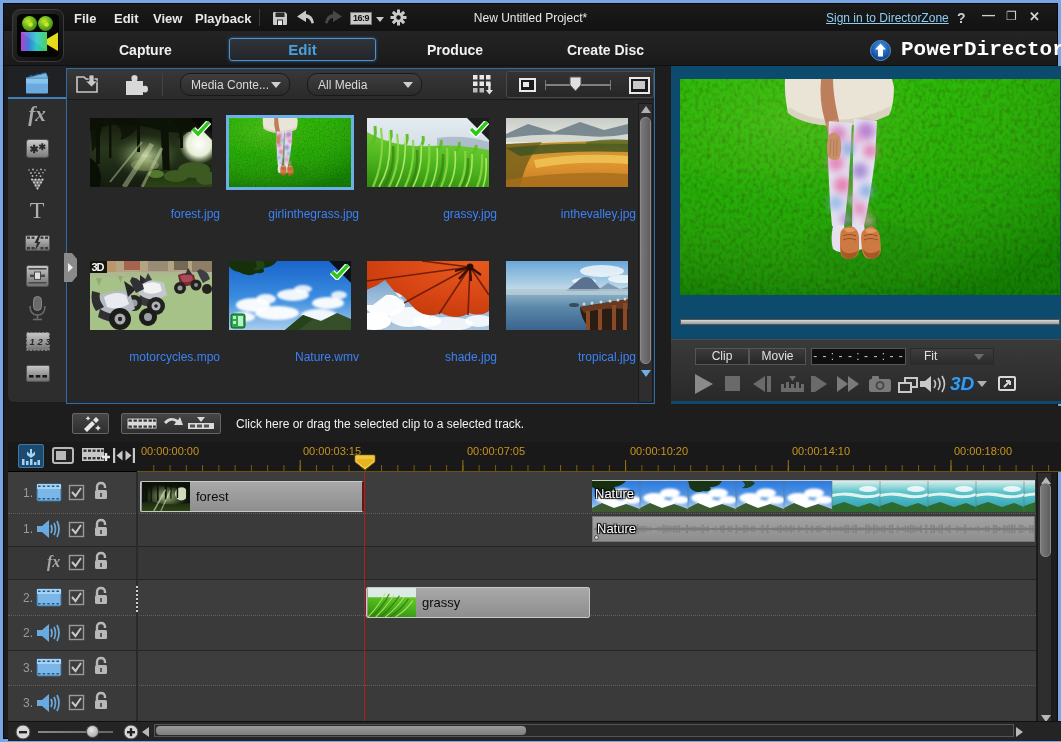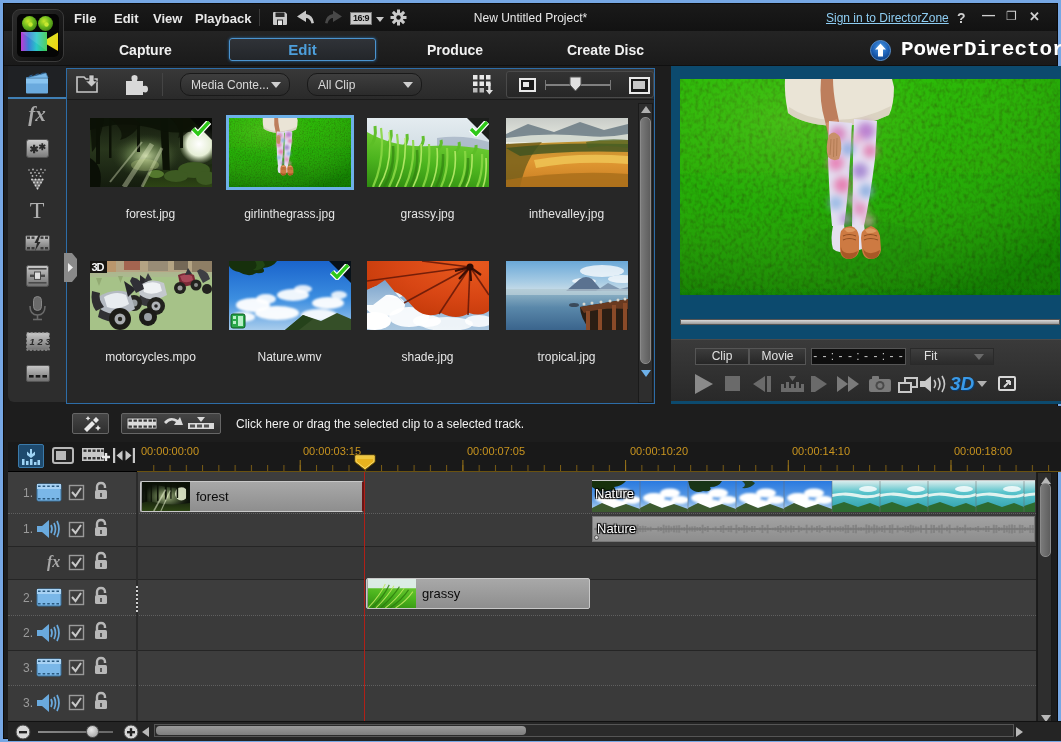--- a/index.html
+++ b/index.html
@@ -29,21 +29,21 @@
 #sidebar .sel { position:absolute; left:0; top:0; width:100%; height:33px; background:#1f2124; border-bottom:2px solid #3f7fb5; }
 .sicon { position:absolute; left:0; width:58px; text-align:center; }
 
 
 #library { position:absolute; left:62px; top:64px; width:589px; height:336px; background:#272727; border:1px solid #2d6da8; }
 #libtoolbar { position:absolute; left:0; top:0; width:100%; height:31px; background:linear-gradient(#383838,#2a2a2a); border-bottom:1px solid #1a1a1a; }
 .dd { position:absolute; top:4px; height:23px; background:linear-gradient(#3e3e3e,#2b2b2b); border:1px solid #191919; border-radius:10px; color:#d8d8d8; font-size:12px; }
 .dd .lbl { position:absolute; left:10px; top:4px; }
 .dd .arr { position:absolute; right:8px; top:8px; width:0; height:0; border-left:5px solid transparent; border-right:5px solid transparent; border-top:6px solid #cfcfcf; }
 .thumb { position:absolute; width:122px; height:69px; background:#111; }
-.tlabel { position:absolute; width:139px; text-align:center; font-size:12px; color:#e5e5e5; }
+.tlabel { position:absolute; width:139px; text-align:right; font-size:12px; color:#3b82f6; }
 
 
 #preview { position:absolute; left:667px; top:62px; width:402px; height:338px; background:#0c4a6e; }
 #vidwrap { position:absolute; left:9px; top:13px; width:380px; height:216px; background:#000; }
 #seekbar { position:absolute; left:9px; top:253px; width:380px; height:6px; background:linear-gradient(#d8d8d8,#9a9a9a); border:1px solid #555; }
 #pcontrols { position:absolute; left:0px; top:273px; width:402px; height:62px; background:linear-gradient(#3a3a3a,#292929); border-top:1px solid #4a4a4a; }
 .pbtn { position:absolute; top:8px; height:17px; background:linear-gradient(#3c3c3c,#262626); border:1px solid #555; color:#e0e0e0; font-size:12px; text-align:center; }
 
 
 #ttoolbar { position:absolute; left:4px; top:402px; width:1053px; height:36px; background:#1d1d1d; }
@@ -340,21 +340,21 @@
       </svg>
       <svg class="abs" style="left:57px; top:5px;" width="24" height="22" viewBox="0 0 24 22">
         <path d="M2 7 L8 7 Q6 1 10.5 1 Q15 1 13 7 L19 7 L19 12 Q24 10.5 24 15 Q24 19.5 19 18 L19 21 L2 21 Z" fill="#d8d8d8"></path>
       </svg>
       <div class="abs" style="left:95px; top:4px; width:1px; height:23px; background:#1a1a1a; border-right:1px solid #444;"></div>
       <div class="dd" style="left:113px; width:110px;">
           <span class="lbl">Media Conte...</span>
           <span class="arr"></span>
         </div>
       <div class="dd" style="left:240px; width:115px;">
-          <span class="lbl">All Clip</span>
+          <span class="lbl">All Media</span>
           <span class="arr"></span>
         </div>
       <svg class="abs" style="left:406px; top:6px;" width="20" height="20" viewBox="0 0 20 20">
         <g fill="#e8e8e8">
           <rect x="0" y="0" width="4.5" height="4.5"></rect>
             <rect x="6.5" y="0" width="4.5" height="4.5"></rect>
             <rect x="13" y="0" width="4.5" height="4.5"></rect>
           <rect x="0" y="6.5" width="4.5" height="4.5"></rect>
             <rect x="6.5" y="6.5" width="4.5" height="4.5"></rect>
             <rect x="13" y="6.5" width="4.5" height="4.5"></rect>
@@ -946,21 +946,21 @@
       <span style="position:absolute; left:3px; top:5px; font-size:13px; color:#fff; text-shadow:-1px -1px 1px #000,1px -1px 1px #000,-1px 1px 1px #000,1px 1px 1px #000;">Nature</span>
     </div>
     <div class="abs" style="left:584px; top:44px; width:443px; height:26px; background:linear-gradient(#a2a2a2,#8e8e8e); border:1px solid #777;">
       <svg width="440" height="24" viewBox="0 0 440 24" style="position:absolute; left:1px; top:0;">
         <path d="M2 10.7 V13.3 M4.6 10.0 V14.0 M7.199999999999999 8.6 V15.4 M9.799999999999999 10.5 V13.5 M12.399999999999999 10.7 V13.3 M14.999999999999998 9.1 V14.9 M17.599999999999998 11.1 V12.9 M20.2 9.0 V15.0 M22.8 8.8 V15.2 M25.400000000000002 10.7 V13.3 M28.000000000000004 8.5 V15.5 M30.600000000000005 10.2 V13.8 M33.2 9.7 V14.3 M35.800000000000004 11.2 V12.8 M38.400000000000006 8.8 V15.2 M41.00000000000001 8.4 V15.6 M43.60000000000001 7.6 V16.4 M46.20000000000001 9.0 V15.0 M48.80000000000001 8.7 V15.3 M51.40000000000001 8.9 V15.1 M54.000000000000014 10.6 V13.4 M56.600000000000016 9.8 V14.2 M59.20000000000002 11.1 V12.9 M61.80000000000002 11.0 V13.0 M64.40000000000002 9.6 V14.4 M67.00000000000001 10.1 V13.9 M69.60000000000001 7.7 V16.3 M72.2 8.8 V15.2 M74.8 8.4 V15.6 M77.39999999999999 9.5 V14.5 M79.99999999999999 8.7 V15.3 M82.59999999999998 8.5 V15.5 M85.19999999999997 8.2 V15.8 M87.79999999999997 10.6 V13.4 M90.39999999999996 9.9 V14.1 M92.99999999999996 7.7 V16.3 M95.59999999999995 9.7 V14.3 M98.19999999999995 9.5 V14.5 M100.79999999999994 9.3 V14.7 M103.39999999999993 9.9 V14.1 M105.99999999999993 9.9 V14.1 M108.59999999999992 7.8 V16.2 M111.19999999999992 10.0 V14.0 M113.79999999999991 9.1 V14.9 M116.3999999999999 11.2 V12.8 M118.9999999999999 10.8 V13.2 M121.5999999999999 9.4 V14.6 M124.19999999999989 11.0 V13.0 M126.79999999999988 9.0 V15.0 M129.3999999999999 8.0 V16.0 M131.9999999999999 10.7 V13.3 M134.59999999999988 9.0 V15.0 M137.19999999999987 8.7 V15.3 M139.79999999999987 10.9 V13.1 M142.39999999999986 7.7 V16.3 M144.99999999999986 9.9 V14.1 M147.59999999999985 10.2 V13.8 M150.19999999999985 7.9 V16.1 M152.79999999999984 8.7 V15.3 M155.39999999999984 10.3 V13.7 M157.99999999999983 9.0 V15.0 M160.59999999999982 9.0 V15.0 M163.19999999999982 11.0 V13.0 M165.7999999999998 10.6 V13.4 M168.3999999999998 8.0 V16.0 M170.9999999999998 10.6 V13.4 M173.5999999999998 7.7 V16.3 M176.1999999999998 10.9 V13.1 M178.79999999999978 10.7 V13.3 M181.39999999999978 10.3 V13.7 M183.99999999999977 9.0 V15.0 M186.59999999999977 7.9 V16.1 M189.19999999999976 10.1 V13.9 M191.79999999999976 8.4 V15.6 M194.39999999999975 9.7 V14.3 M196.99999999999974 8.6 V15.4 M199.59999999999974 9.1 V14.9 M202.19999999999973 11.1 V12.9 M204.79999999999973 8.8 V15.2 M207.39999999999972 10.0 V14.0 M209.99999999999972 10.8 V13.2 M212.5999999999997 7.8 V16.2 M215.1999999999997 10.5 V13.5 M217.7999999999997 8.6 V15.4 M220.3999999999997 10.3 V13.7 M222.9999999999997 8.9 V15.1 M225.59999999999968 8.2 V15.8 M228.19999999999968 10.1 V13.9 M230.79999999999967 10.9 V13.1 M233.39999999999966 9.2 V14.8 M235.99999999999966 8.6 V15.4 M238.59999999999965 10.4 V13.6 M241.19999999999965 9.6 V14.4 M243.79999999999964 9.9 V14.1 M246.39999999999964 9.3 V14.7 M248.99999999999963 9.8 V14.2 M251.59999999999962 7.7 V16.3 M254.19999999999962 8.0 V16.0 M256.7999999999996 10.6 V13.4 M259.39999999999964 8.0 V16.0 M261.99999999999966 7.7 V16.3 M264.5999999999997 10.2 V13.8 M267.1999999999997 10.1 V13.9 M269.7999999999997 10.6 V13.4 M272.39999999999975 7.5 V16.5 M274.9999999999998 8.2 V15.8 M277.5999999999998 9.4 V14.6 M280.1999999999998 7.5 V16.5 M282.79999999999984 8.4 V15.6 M285.39999999999986 9.8 V14.2 M287.9999999999999 8.9 V15.1 M290.5999999999999 8.3 V15.7 M293.19999999999993 10.8 V13.2 M295.79999999999995 8.0 V16.0 M298.4 7.6 V16.4 M301.0 11.1 V12.9 M303.6 8.6 V15.4 M306.20000000000005 10.4 V13.6 M308.80000000000007 9.9 V14.1 M311.4000000000001 8.7 V15.3 M314.0000000000001 8.9 V15.1 M316.60000000000014 7.7 V16.3 M319.20000000000016 8.4 V15.6 M321.8000000000002 9.5 V14.5 M324.4000000000002 9.8 V14.2 M327.0000000000002 8.3 V15.7 M329.60000000000025 10.9 V13.1 M332.2000000000003 7.5 V16.5 M334.8000000000003 11.1 V12.9 M337.4000000000003 7.7 V16.3 M340.00000000000034 7.9 V16.1 M342.60000000000036 10.2 V13.8 M345.2000000000004 8.5 V15.5 M347.8000000000004 7.5 V16.5 M350.40000000000043 10.7 V13.3 M353.00000000000045 9.8 V14.2 M355.6000000000005 7.7 V16.3 M358.2000000000005 11.2 V12.8 M360.8000000000005 10.8 V13.2 M363.40000000000055 8.8 V15.2 M366.00000000000057 10.1 V13.9 M368.6000000000006 9.9 V14.1 M371.2000000000006 7.8 V16.2 M373.80000000000064 10.5 V13.5 M376.40000000000066 9.9 V14.1 M379.0000000000007 10.7 V13.3 M381.6000000000007 9.9 V14.1 M384.2000000000007 9.0 V15.0 M386.80000000000075 10.7 V13.3 M389.4000000000008 10.6 V13.4 M392.0000000000008 9.0 V15.0 M394.6000000000008 8.9 V15.1 M397.20000000000084 11.2 V12.8 M399.80000000000086 7.8 V16.2 M402.4000000000009 8.0 V16.0 M405.0000000000009 10.1 V13.9 M407.60000000000093 10.4 V13.6 M410.20000000000095 7.9 V16.1 M412.800000000001 8.7 V15.3 M415.400000000001 7.7 V16.3 M418.000000000001 7.6 V16.4 M420.60000000000105 7.9 V16.1 M423.20000000000107 10.7 V13.3 M425.8000000000011 7.7 V16.3 M428.4000000000011 7.9 V16.1 M431.00000000000114 9.9 V14.1 M433.60000000000116 10.4 V13.6 M436.2000000000012 8.0 V16.0 M438.8000000000012 8.1 V15.9" stroke="#808080" stroke-width="2" fill="none" opacity="0.85"></path>
         <path d="M0 12 h440" stroke="#787878" stroke-width="1.6"></path>
       </svg>
       <span style="position:absolute; left:4px; top:4px; font-size:13px; color:#fff; text-shadow:-1px -1px 1px #000,1px -1px 1px #000,-1px 1px 1px #000,1px 1px 1px #000;">Nature</span>
       <div class="abs" style="left:1px; bottom:1px; width:5px; height:5px; border-radius:50%; background:#cfcfcf; border:1px solid #555;"></div>
     </div>
-    <div class="abs" style="left:358px; top:106px; width:224px; height:31px; background:linear-gradient(#a8a8a8,#8e8e8e); border:1px solid #c8c8c8; border-radius:2px;">
+    <div class="abs" style="left:358px; top:115px; width:224px; height:31px; background:linear-gradient(#a8a8a8,#8e8e8e); border:1px solid #c8c8c8; border-radius:2px;">
       <svg width="48" height="29" viewBox="0 0 122 69" preserveAspectRatio="none" style="position:absolute; left:1px; top:0;">
         <rect width="122" height="69" fill="url(#gr2)"></rect>
         <rect x="0" y="0" width="122" height="22" fill="#e8f0f8" opacity="0.9"></rect>
         <g stroke="#bfe860" stroke-width="2.5" opacity="0.9" fill="none">
             <path d="M0 69 Q30 40 44 12"></path>
             <path d="M20 69 Q50 42 66 16"></path>
             <path d="M44 69 Q74 47 92 22"></path>
             <path d="M70 69 Q98 52 114 30"></path>
           </g>
         <g stroke="#2d7a0e" stroke-width="3" opacity="0.8" fill="none">

